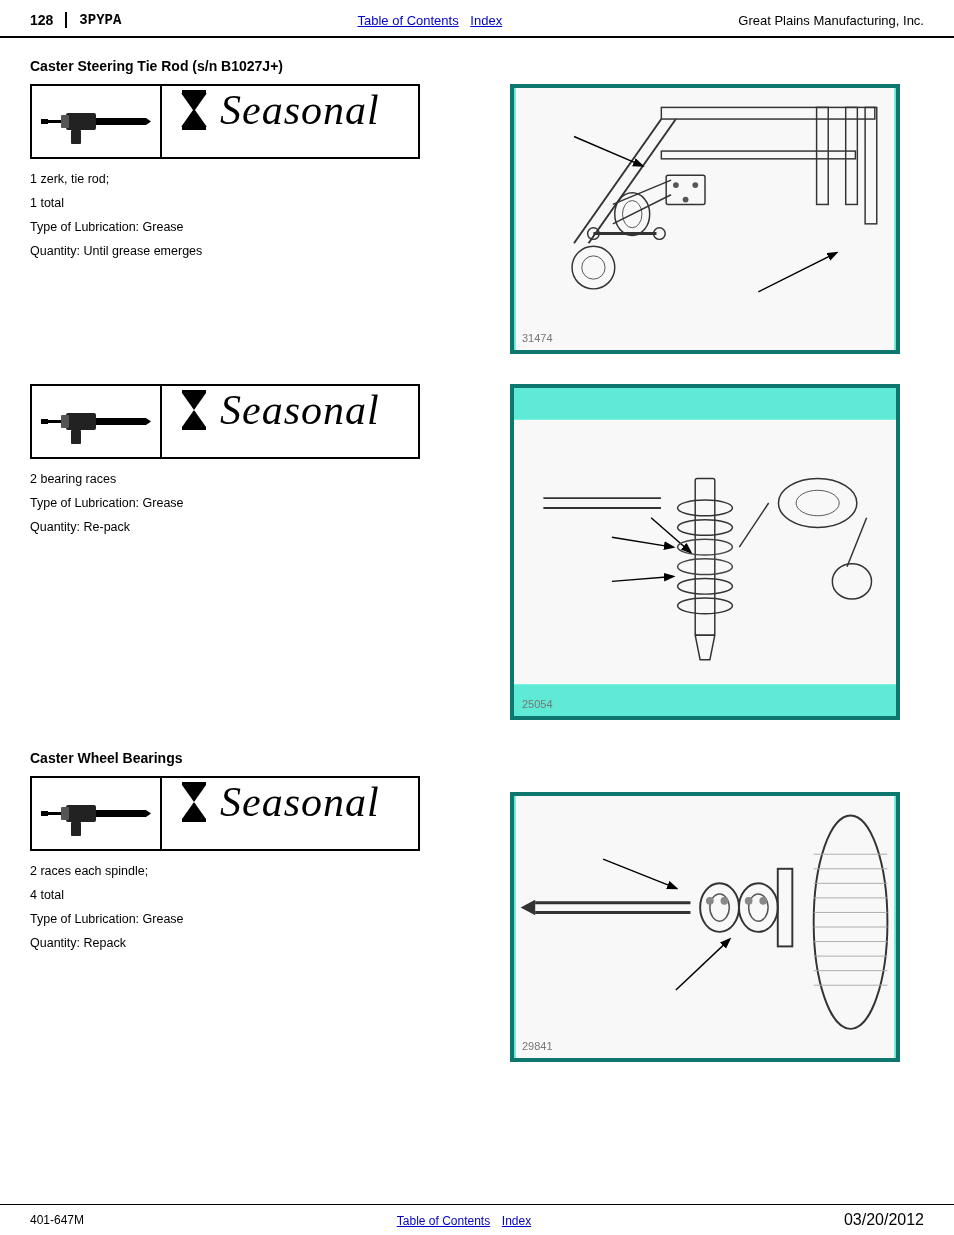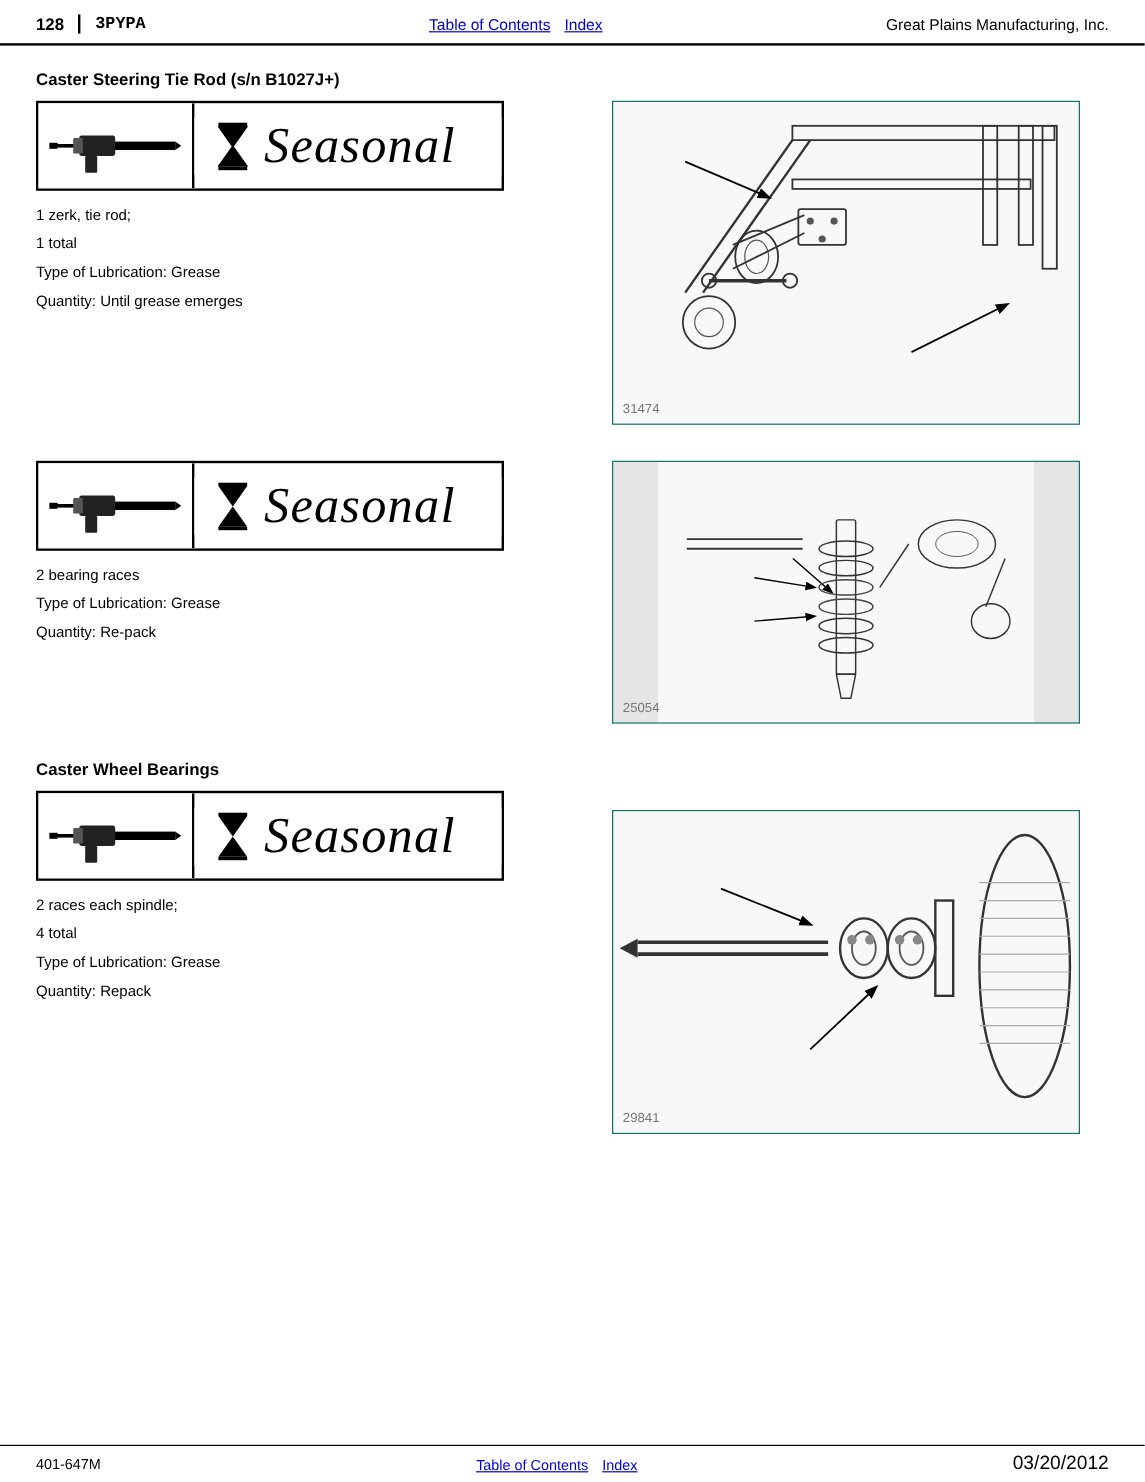--- a/index.html
+++ b/index.html
@@ -73,21 +73,21 @@
       flex: 0 0 460px;
     }
 
     .section-right {
       flex: 1;
     }
 
     
     .seasonal-badge {
       display: flex;
-      align-items: center;
+      align-items: flex-start;
       border: 2px solid #000;
       width: 390px;
       height: 75px;
       margin-bottom: 10px;
       overflow: hidden;
     }
 
     .grease-gun-part {
       width: 130px;
       height: 100%;
@@ -128,22 +128,22 @@
     }
 
     .section-desc {
       font-size: 12.5px;
       line-height: 1.6;
       margin-bottom: 4px;
     }
 
     
     .diagram-box {
-      border: 1px solid #0f766e;
-      background: #e5e5e5;
+      border: 4px solid #0f766e;
+      background: #5eead4;
       position: relative;
       overflow: hidden;
       text-align: right;
     }
 
     .diagram-label {
       position: absolute;
       bottom: 6px;
       left: 8px;
       font-size: 11px;
@@ -151,21 +151,21 @@
     }
 
     
     .diagram1 {
       width: 390px;
       height: 270px;
     }
 
     .diagram2 {
       width: 390px;
-      height: 219px;
+      height: 336px;
     }
 
     .diagram3 {
       width: 390px;
       height: 270px;
       margin-top: 16px;
     }
 
     
     .page-footer {

